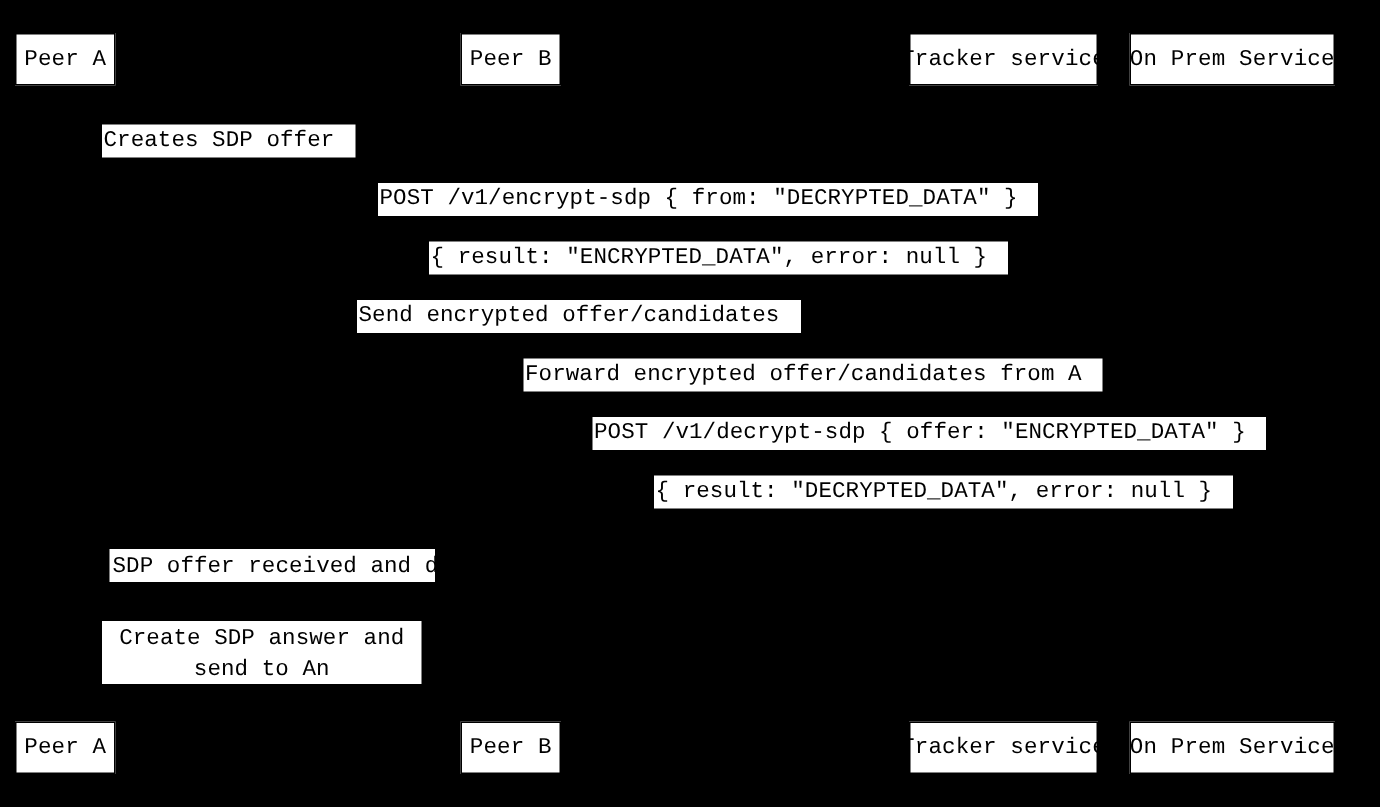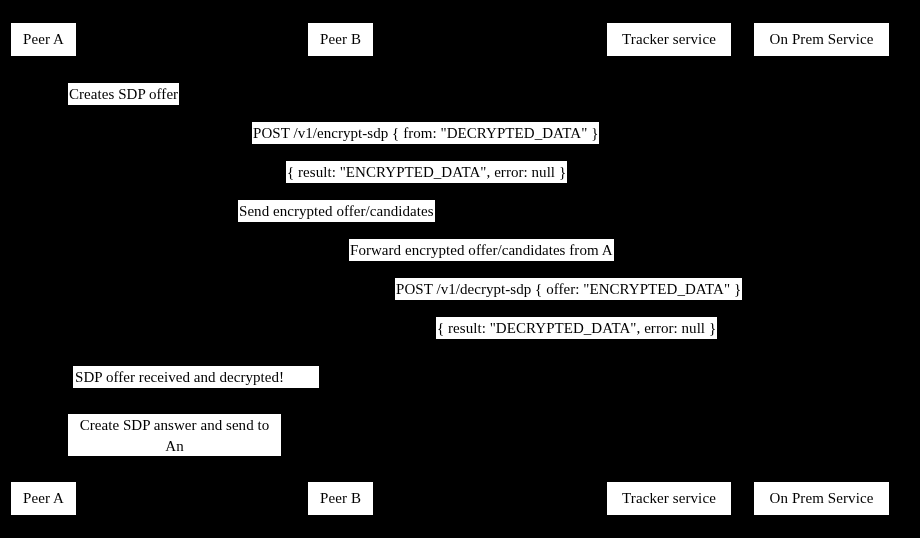--- a/index.html
+++ b/index.html
@@ -7,21 +7,21 @@
     margin: 0;
     padding: 0;
     background: #000000;
   }
   #canvas {
     position: relative;
     width: 920px;
     height: 538px;
     background: #000000;
     overflow: hidden;
-    font-family: Liberation Serif, serif;
+    font-family: Liberation Mono, monospace;
     -webkit-font-smoothing: antialiased;
   }
   
   .participant {
     position: absolute;
     background: #ffffff;
     color: #000000;
     border: 1px solid #000000;
     box-sizing: border-box;
     display: flex;
@@ -41,21 +41,21 @@
     height: 421px;
   }
   
   .msg-label {
     position: absolute;
     background: #ffffff;
     color: #000000;
     font-size: 15px;
     line-height: 20px;
     white-space: nowrap;
-    padding: 1px 1px 1px 1px;
+    padding: 1px 14px 1px 1px;
     box-sizing: border-box;
     letter-spacing: 0.05px;
   }
   
   .msg-arrow {
     position: absolute;
     height: 1px;
     background: #000000;
   }
   
@@ -113,21 +113,21 @@
   <div class="msg-label" style="left:286px; top:161px;">{ result: "ENCRYPTED_DATA", error: null }</div>
 
   <div class="msg-label" style="left:349px; top:239px;">Forward encrypted offer/candidates from A</div>
 
   <div class="msg-label" style="left:238px; top:200px;">Send encrypted offer/candidates</div>
 
   <div class="msg-label" style="left:395px; top:278px;">POST /v1/decrypt-sdp { offer: "ENCRYPTED_DATA" }</div>
 
   <div class="msg-label" style="left:436px; top:317px;">{ result: "DECRYPTED_DATA", error: null }</div>
 
-  <div class="note-box single" style="left:73px; top:366px; width:246px; height:22px;">SDP offer received and decrypted!</div>
+  <div class="note-box single" style="left:73px; top:366px; width:217px; height:22px;">SDP offer received and decrypted!</div>
 
   <div class="note-box" style="left:68px; top:414px; width:213px; height:42px;">Create SDP answer and send to An
 using the same mechanism</div>
 
   <div class="participant" style="left:10px; top:481px; width:67px; height:35px;">
     <span>Peer A</span>
   </div>
   <div class="participant" style="left:307px; top:481px; width:67px; height:35px;">
     <span>Peer B</span>
   </div>

